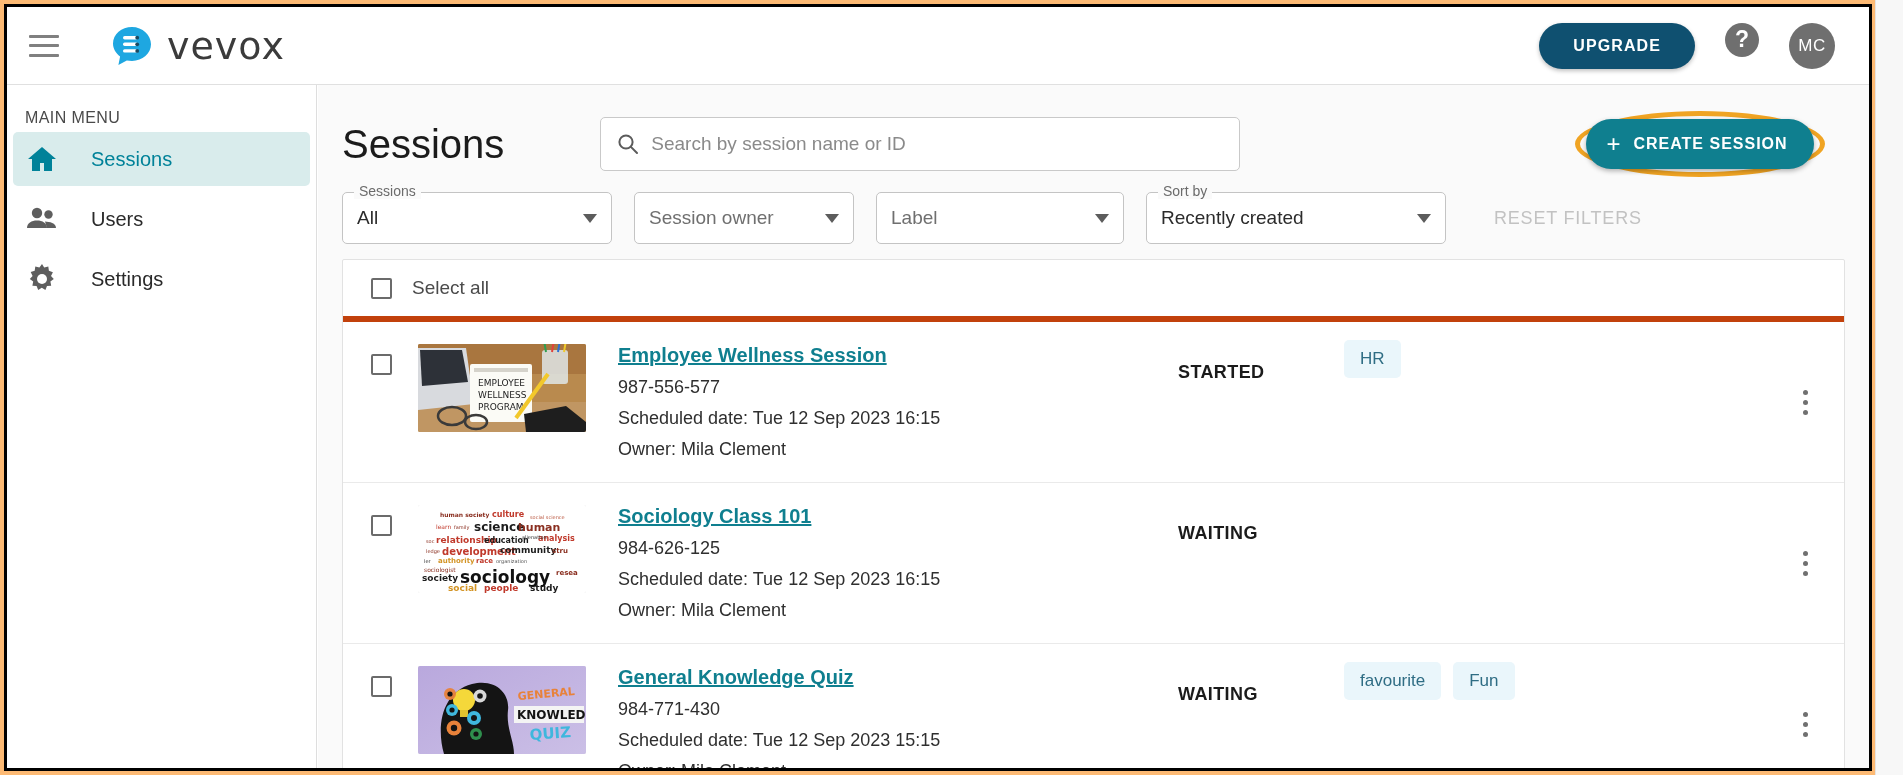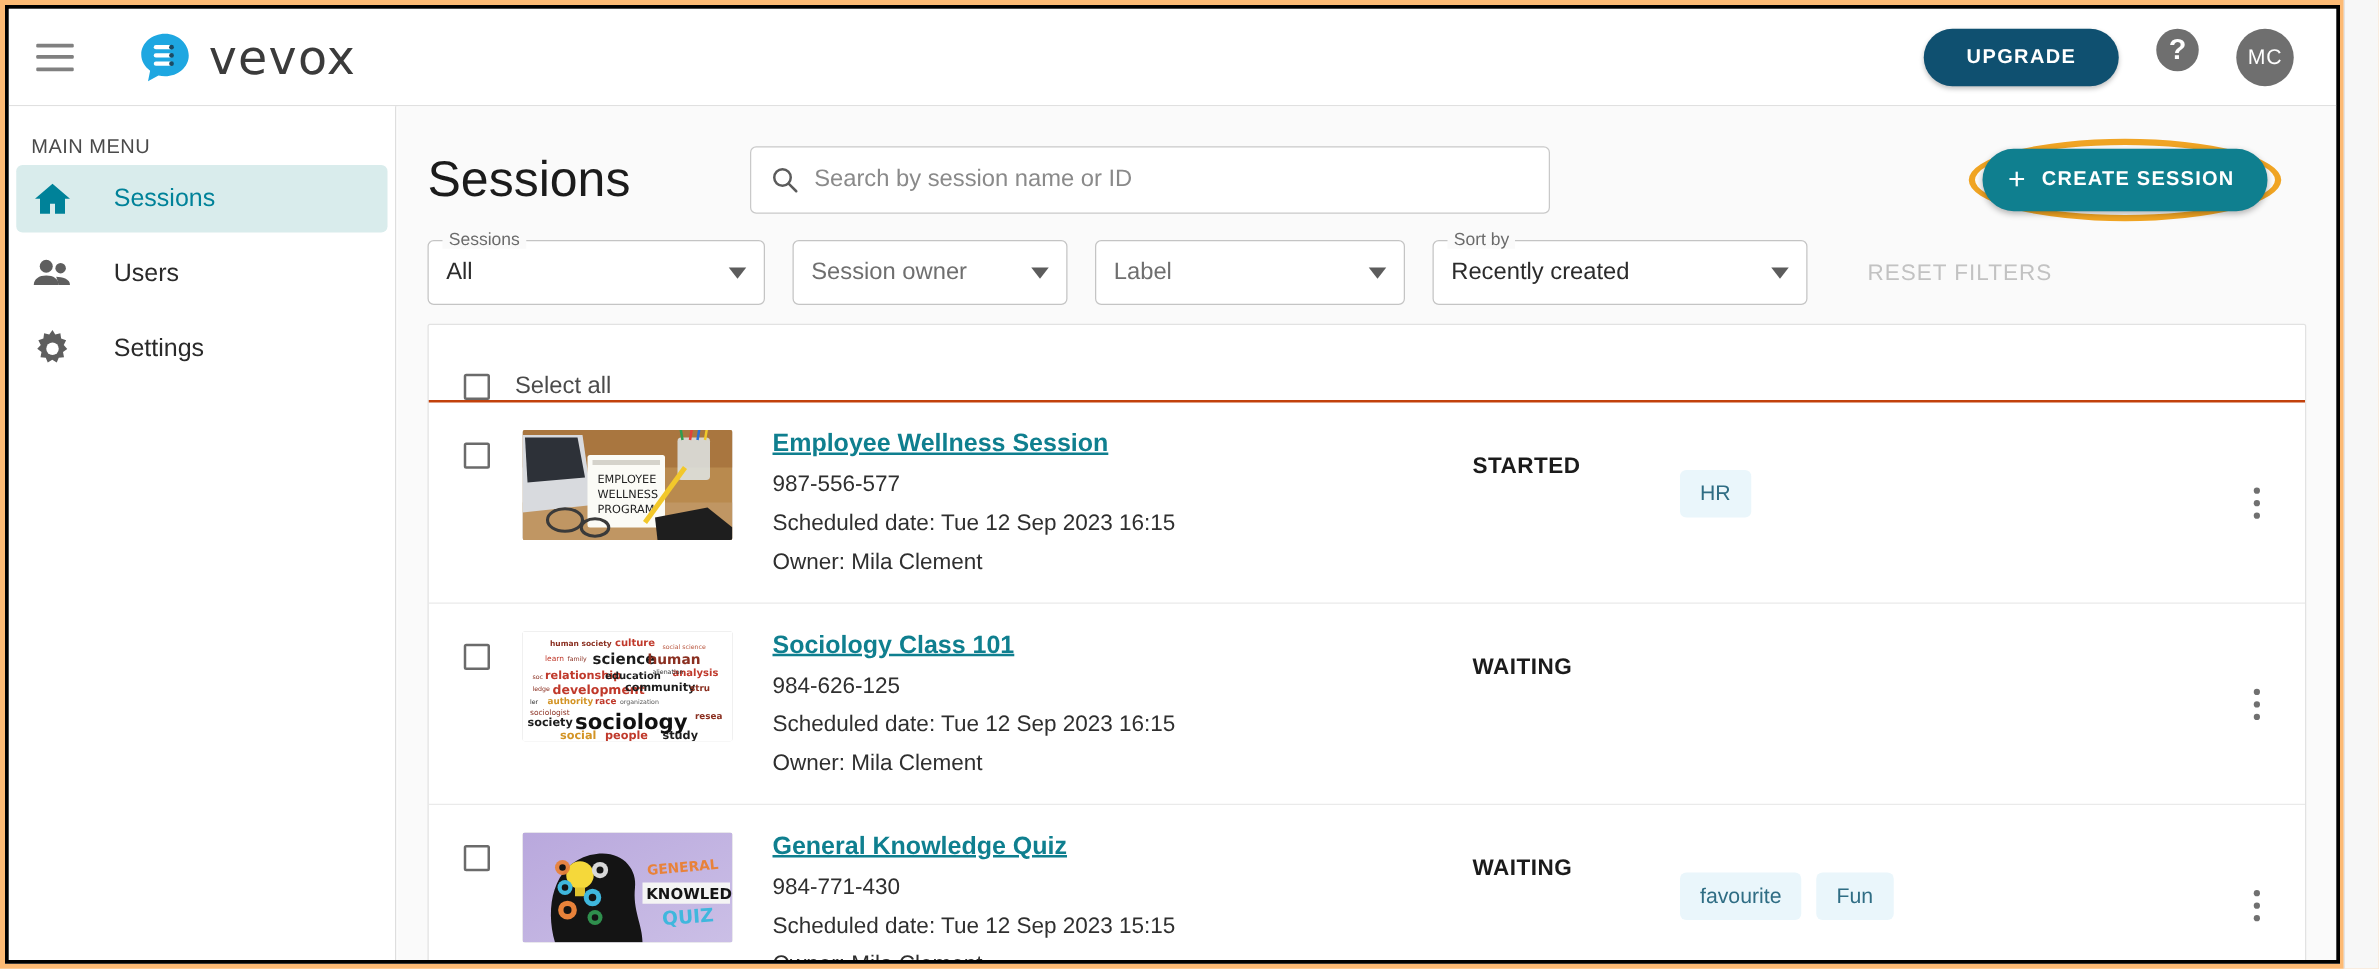--- a/index.html
+++ b/index.html
@@ -265,23 +265,23 @@
 
   
   .list-panel {
     margin: 6px 24px 0 24px;
     background: #ffffff;
     border: 1px solid #e2e2e2;
     border-radius: 2px;
   }
   .select-all-row {
     height: 62px;
-    display: flex; align-items: flex-end;
+    display: flex; align-items: center;
     padding-left: 28px;
-    border-bottom: 2px solid #c2410c;
+    border-bottom: 6px solid #c2410c;
   }
   .cb {
     width: 21px; height: 21px;
     border: 2px solid #6b6b6b;
     border-radius: 2px;
     background: #ffffff;
     cursor: pointer;
     flex: 0 0 auto;
   }
   .select-all-text { font-size: 19px; color: #4b4b4b; margin-left: 20px; }
@@ -327,21 +327,20 @@
     text-align: left;
   }
   .slabels { display: flex; gap: 12px; margin-left: 36px; margin-top: -4px; }
   .chip {
     background: #eaf6fb;
     color: #2f6d84;
     font-size: 17px;
     border-radius: 5px;
     padding: 9px 16px;
     white-space: nowrap;
-    margin-top: 36px;
   }
   .kebab {
     position: absolute;
     right: 26px;
     top: 50%;
     transform: translateY(-50%);
     width: 26px; height: 30px;
     display: flex; flex-direction: column; align-items: center; justify-content: center;
     gap: 5px;
     cursor: pointer;

